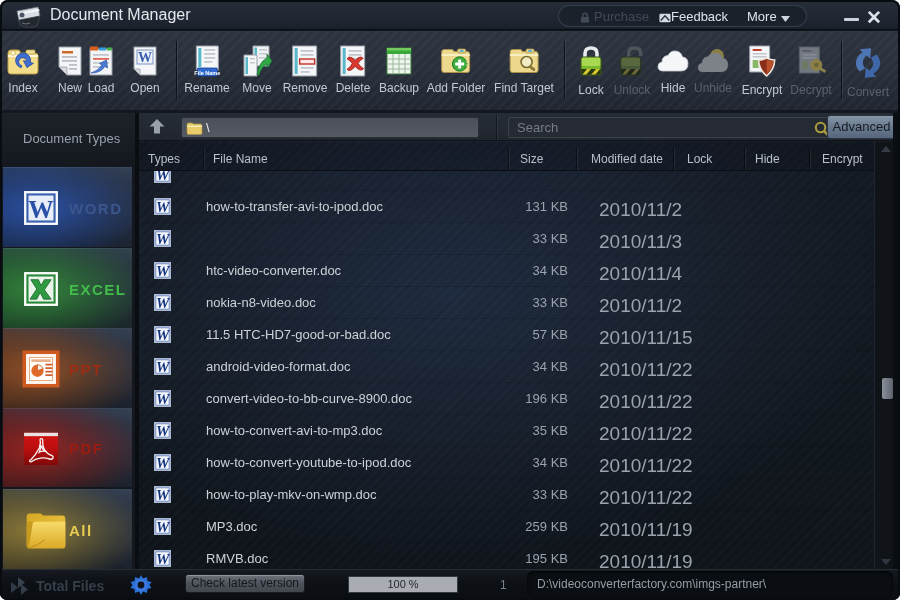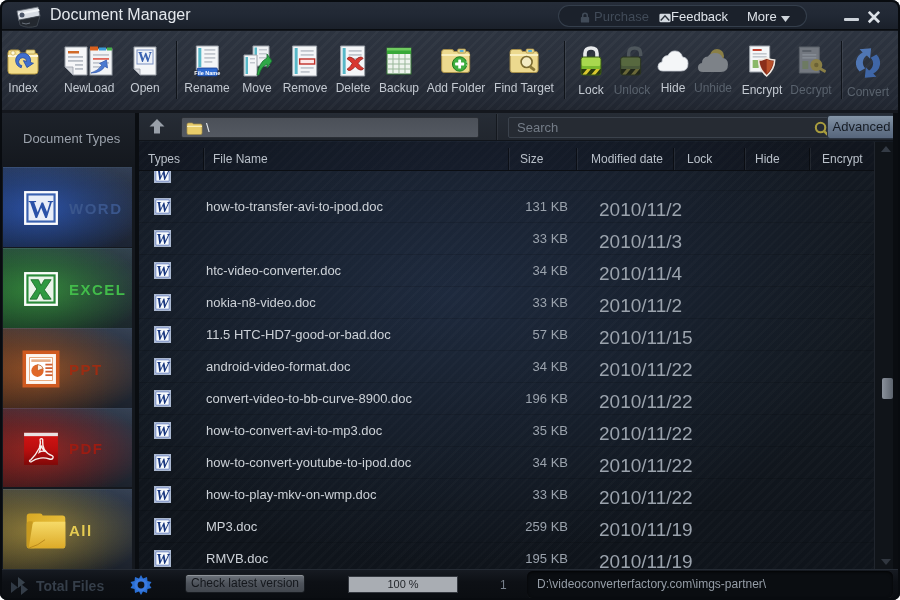--- a/index.html
+++ b/index.html
@@ -123,21 +123,21 @@
         <svg width="34" height="32" viewBox="0 0 34 32">
 <path d="M2 8 Q2 5 5 5 L12 5 Q14 5 14 7 L14 8 L29 8 Q32 8 32 11 L32 26 Q32 29 29 29 L5 29 Q2 29 2 26 Z" fill="#f3dd8a" stroke="#b99c45" stroke-width="1"></path>
 <path d="M2 10 L32 10 L32 12 L2 12 Z" fill="#fdf6d8"></path>
 <circle cx="7" cy="8" r="2.2" fill="#fffbe0" stroke="#c8ab55" stroke-width="0.8"></circle>
 <circle cx="12" cy="7.5" r="1.6" fill="#f7e9a8"></circle>
 <rect x="20" y="5" width="9" height="4" rx="1" fill="#efe098" stroke="#b99c45" stroke-width="0.8"></rect>
 <path d="M17 23 a7.5 7.5 0 1 1 7.5 -7.5 l3.2 0 l-5.2 5.8 l-5.2 -5.8 l3.4 0 a4 4 0 1 0 -3.7 5.2 z" fill="#3f6fd0" stroke="#2a4fa0" stroke-width="0.8" transform="rotate(15 17 16)"></path>
 </svg>
         <div class="tlabel">Index</div>
       </div>
-<div class="titem" style="left:76px; transform:translateX(-50%);text-align:center;">
+<div class="titem" style="left:70px; transform:translateX(-50%);text-align:center;">
         <svg width="30" height="32" viewBox="0 0 30 32">
 <path d="M4 2 L26 2 L26 30 L12 30 L4 22 Z" fill="#f5f6f8" stroke="#9aa0a8" stroke-width="1"></path>
 <path d="M4 22 L12 22 L12 30 Z" fill="#d6d9de" stroke="#9aa0a8" stroke-width="0.8"></path>
 <rect x="7" y="6" width="11" height="2.5" fill="#d06a28"></rect>
 <rect x="7" y="11" width="15" height="1.8" fill="#b9bec6"></rect>
 <rect x="7" y="15" width="15" height="1.8" fill="#b9bec6"></rect>
 <rect x="14" y="19" width="8" height="1.8" fill="#b9bec6"></rect>
 <rect x="14" y="23" width="8" height="1.8" fill="#b9bec6"></rect>
 </svg>
         <div class="tlabel">New</div>

